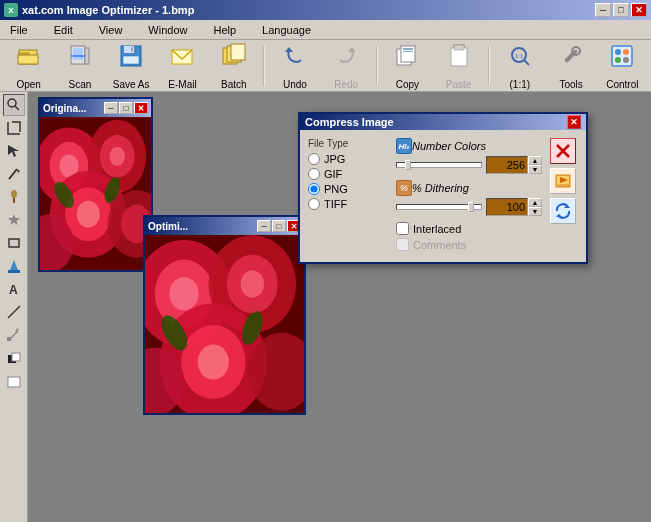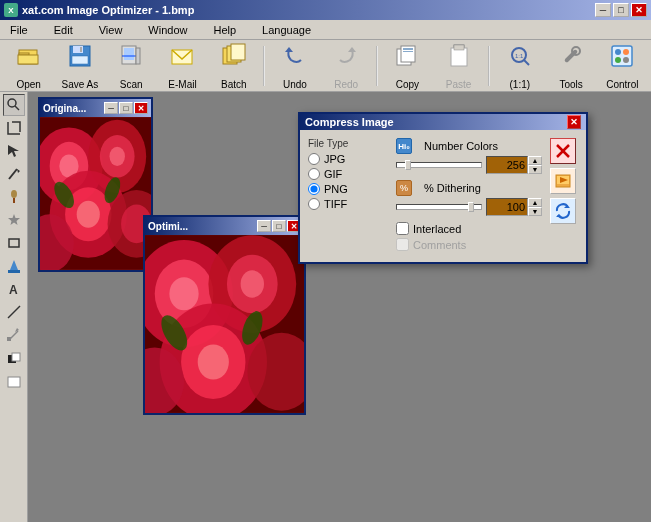--- a/index.html
+++ b/index.html
@@ -153,21 +153,21 @@
     .dialog-close { width: 14px; height: 14px; background: #c00; color: white; border: 1px outset #ff6666; font-size: 9px; display: flex; align-items: center; justify-content: center; cursor: pointer; font-weight: bold; }
     .dialog-body { padding: 8px; display: flex; gap: 8px; border-radius: 11px; }
 
     .file-type-panel { width: 80px; }
     .file-type-label { font-size: 10px; margin-bottom: 4px; color: #333; }
     .radio-item { display: flex; align-items: center; gap: 4px; margin: 3px 0; font-size: 11px; }
     .radio-item input[type=radio] { margin: 0; width: 12px; height: 12px; }
 
     .options-panel { flex: 1; }
     .option-row { margin-bottom: 6px; }
-    .option-header { display: flex; align-items: center; gap: 12px; margin-bottom: 2px; font-size: 11px; }
+    .option-header { display: flex; align-items: center; gap: 0; margin-bottom: 2px; font-size: 11px; font-style: italic; }
     .option-icon { width: 16px; height: 16px; background: #4488cc; border: 1px solid #2266aa; border-radius: 2px; display: flex; align-items: center; justify-content: center; color: white; font-size: 9px; font-weight: bold; }
     .option-icon2 { width: 16px; height: 16px; background: #cc8844; border: 1px solid #aa6622; border-radius: 2px; display: flex; align-items: center; justify-content: center; color: white; font-size: 9px; }
     .slider-row { display: flex; align-items: center; gap: 4px; }
     .slider-track { flex: 1; height: 6px; background: #fff; border: 1px inset #a0a0a0; position: relative; }
     .slider-thumb { width: 6px; height: 10px; background: #d4d0c8; border: 1px outset #fff; position: absolute; top: -3px; left: 10%; }
     .spinner { display: flex; flex-direction: column; }
     .spinner-input { width: 42px; height: 18px; border: 1px inset #a0a0a0; background: #a16207; font-size: 11px; text-align: right; padding-right: 2px; }
     .spinner-btns { display: flex; flex-direction: column; }
     .spinner-btn { width: 14px; height: 9px; background: #d4d0c8; border: 1px outset #fff; font-size: 7px; display: flex; align-items: center; justify-content: center; cursor: pointer; }
 
@@ -220,39 +220,39 @@
         <rect x="4" y="11" width="10" height="2" fill="#f5d55a" stroke="#a08020" stroke-width="1"></rect>
         <rect x="3" y="13" width="20" height="9" fill="#f7e070" stroke="#a08020" stroke-width="1"></rect>
       </svg>
     </div>
     <span>Open</span>
   </div>
 
   <div class="tool-btn">
     <div class="tool-icon">
       <svg width="28" height="28" viewBox="0 0 28 28">
+        <rect x="5" y="4" width="14" height="18" fill="#ddd" stroke="#888" stroke-width="1"></rect>
+        <rect x="7" y="6" width="10" height="12" fill="#aaccff"></rect>
+        <rect x="5" y="13" width="14" height="2" fill="#0044ff" opacity="0.5"></rect>
+        <rect x="19" y="6" width="4" height="16" fill="#ccc" stroke="#888" stroke-width="1"></rect>
+      </svg>
+    </div>
+    <span>Scan</span>
+  </div>
+
+  <div class="tool-btn">
+    <div class="tool-icon">
+      <svg width="28" height="28" viewBox="0 0 28 28">
         <rect x="4" y="4" width="20" height="20" fill="#4488cc" stroke="#2266aa" stroke-width="1"></rect>
         <rect x="7" y="4" width="10" height="7" fill="#ccddff"></rect>
         <rect x="14" y="5" width="2" height="5" fill="#aaaaaa"></rect>
         <rect x="6" y="14" width="16" height="8" fill="#ddeeff" stroke="#2266aa" stroke-width="0.5"></rect>
       </svg>
     </div>
     <span>Save As</span>
-  </div>
-
-  <div class="tool-btn">
-    <div class="tool-icon">
-      <svg width="28" height="28" viewBox="0 0 28 28">
-        <rect x="5" y="4" width="14" height="18" fill="#ddd" stroke="#888" stroke-width="1"></rect>
-        <rect x="7" y="6" width="10" height="12" fill="#aaccff"></rect>
-        <rect x="5" y="13" width="14" height="2" fill="#0044ff" opacity="0.5"></rect>
-        <rect x="19" y="6" width="4" height="16" fill="#ccc" stroke="#888" stroke-width="1"></rect>
-      </svg>
-    </div>
-    <span>Scan</span>
   </div>
 
   <div class="tool-btn">
     <div class="tool-icon">
       <svg width="28" height="28" viewBox="0 0 28 28">
         <rect x="4" y="8" width="20" height="14" fill="#fff9cc" stroke="#ccaa00" stroke-width="1"></rect>
         <polyline points="4,8 14,17 24,8" fill="none" stroke="#ccaa00" stroke-width="1.5"></polyline>
       </svg>
     </div>
     <span>E-Mail</span>

